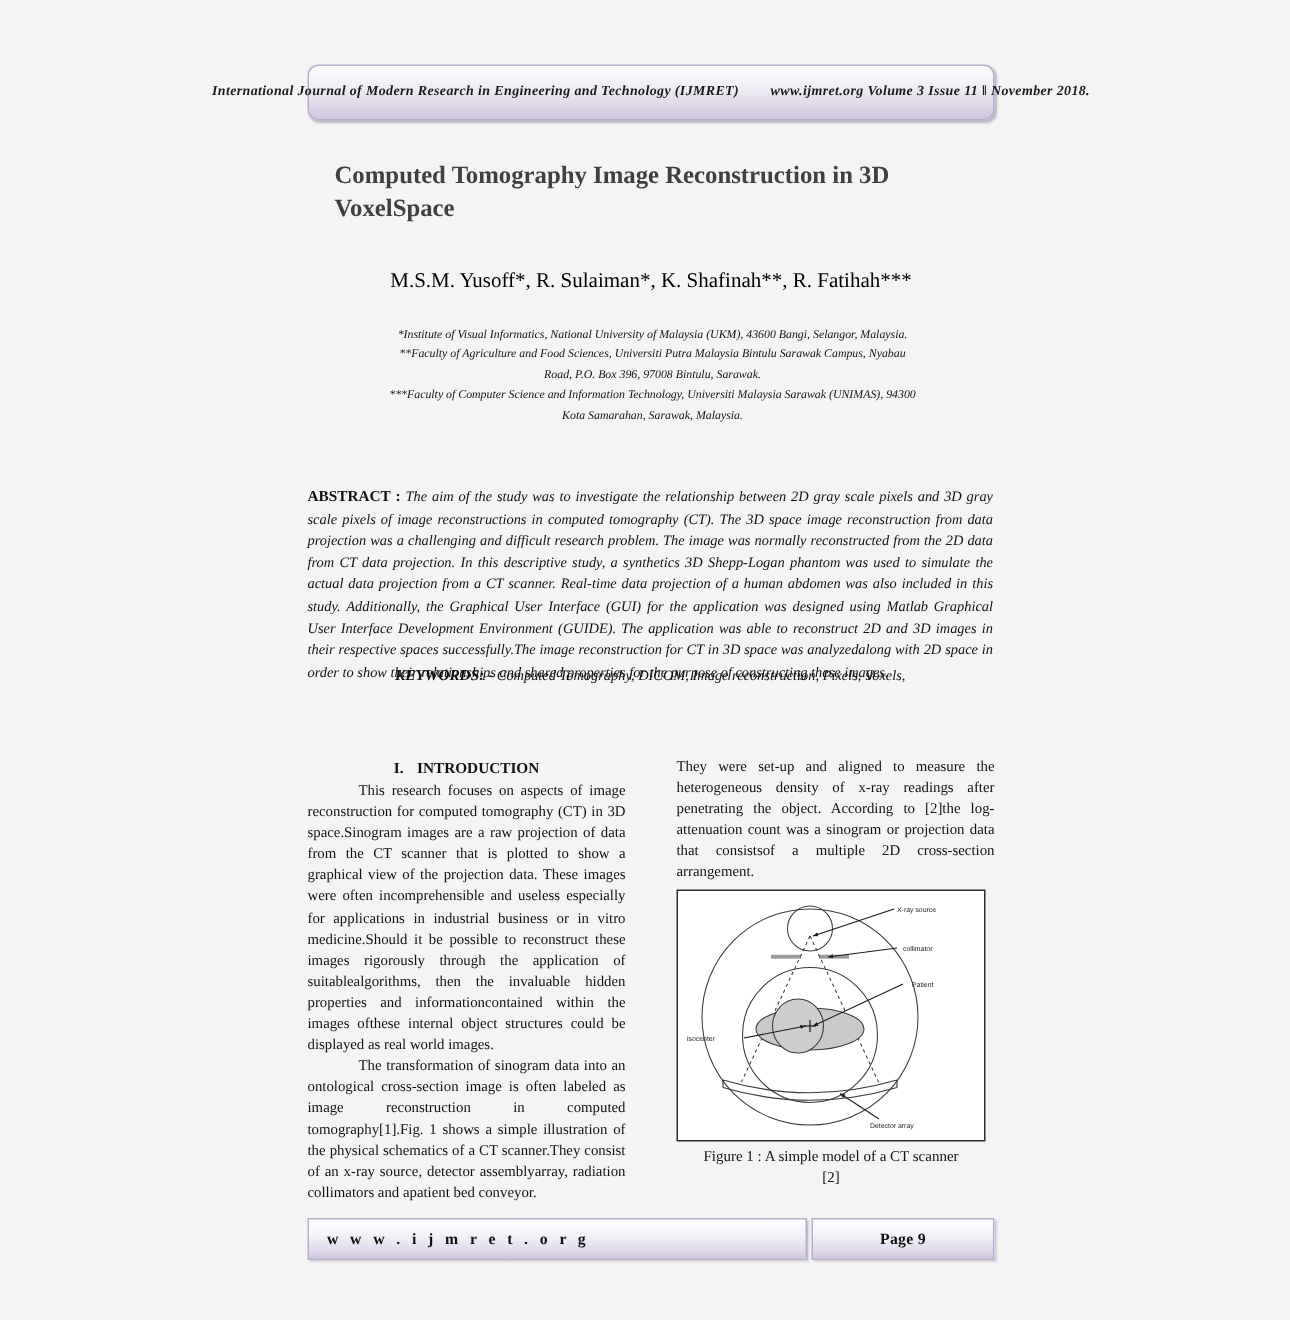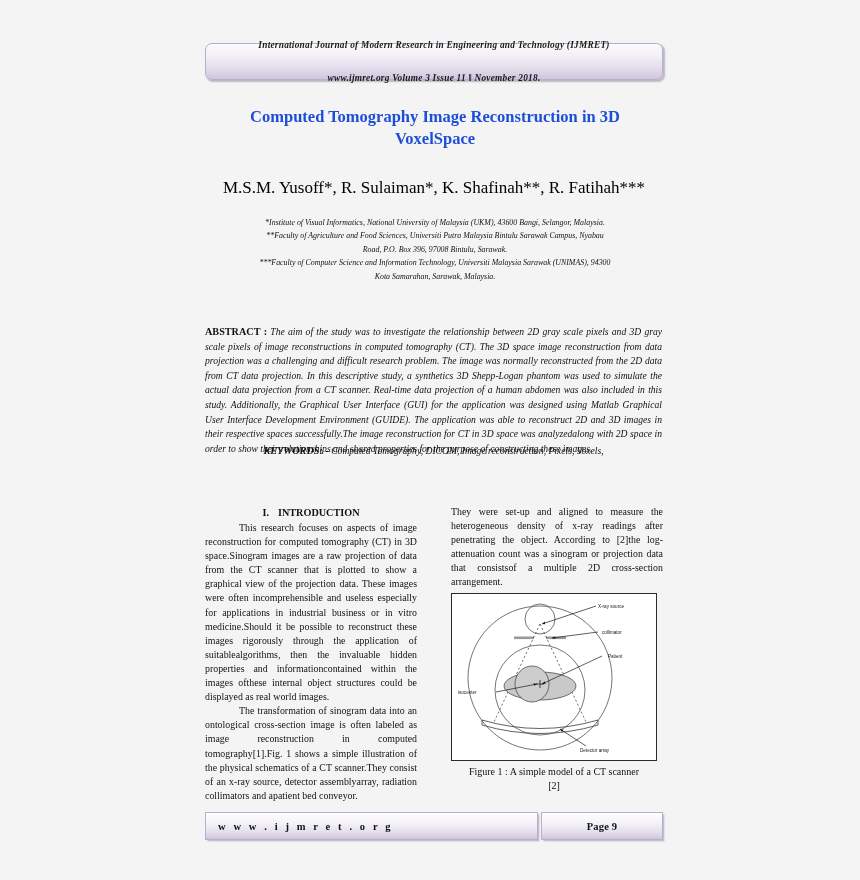--- a/index.html
+++ b/index.html
@@ -36,21 +36,21 @@
     left: 0px;
     top: 43px;
     width: 458px;
     height: 37px;
     box-sizing: border-box;
     border: 1px solid #b9aecd;
     border-radius: 7px;
     background: linear-gradient(to bottom, #fbfafc 0%, #f2f0f6 35%, #e2dcea 70%, #cfc6de 100%);
     box-shadow: 1.5px 1.5px 1.5px rgba(120,110,140,0.45);
     display: flex;
-    flex-direction: column;
+    flex-direction: row;
     align-items: center;
     justify-content: center;
     gap: 21px;
   }
   .journal-banner div {
     font-family: "Liberation Serif", "DejaVu Serif", serif;
     font-style: italic;
     font-weight: bold;
     font-size: 9.3px;
     letter-spacing: 0.25px;
@@ -58,37 +58,36 @@
     color: #1a1a1a;
     white-space: nowrap;
   }
 
   
   .paper-title {
     position: absolute;
     left: 18px;
     top: 106px;
     width: 424px;
-    text-align: center;
     font-family: "Liberation Serif", "DejaVu Serif", serif;
     font-weight: bold;
     font-size: 16.5px;
     line-height: 22px;
-    color: #1d4ed8;
+    color: #404040;
   }
 
   
   .authors {
     position: absolute;
     left: 0px;
     top: 180px;
     width: 458px;
     text-align: center;
     font-family: "Liberation Serif", "DejaVu Serif", serif;
-    font-size: 17px;
+    font-size: 14px;
     line-height: 15px;
     color: #000;
   }
 
   
   .affiliations {
     position: absolute;
     left: -15px;
     top: 216px;
     width: 490px;

